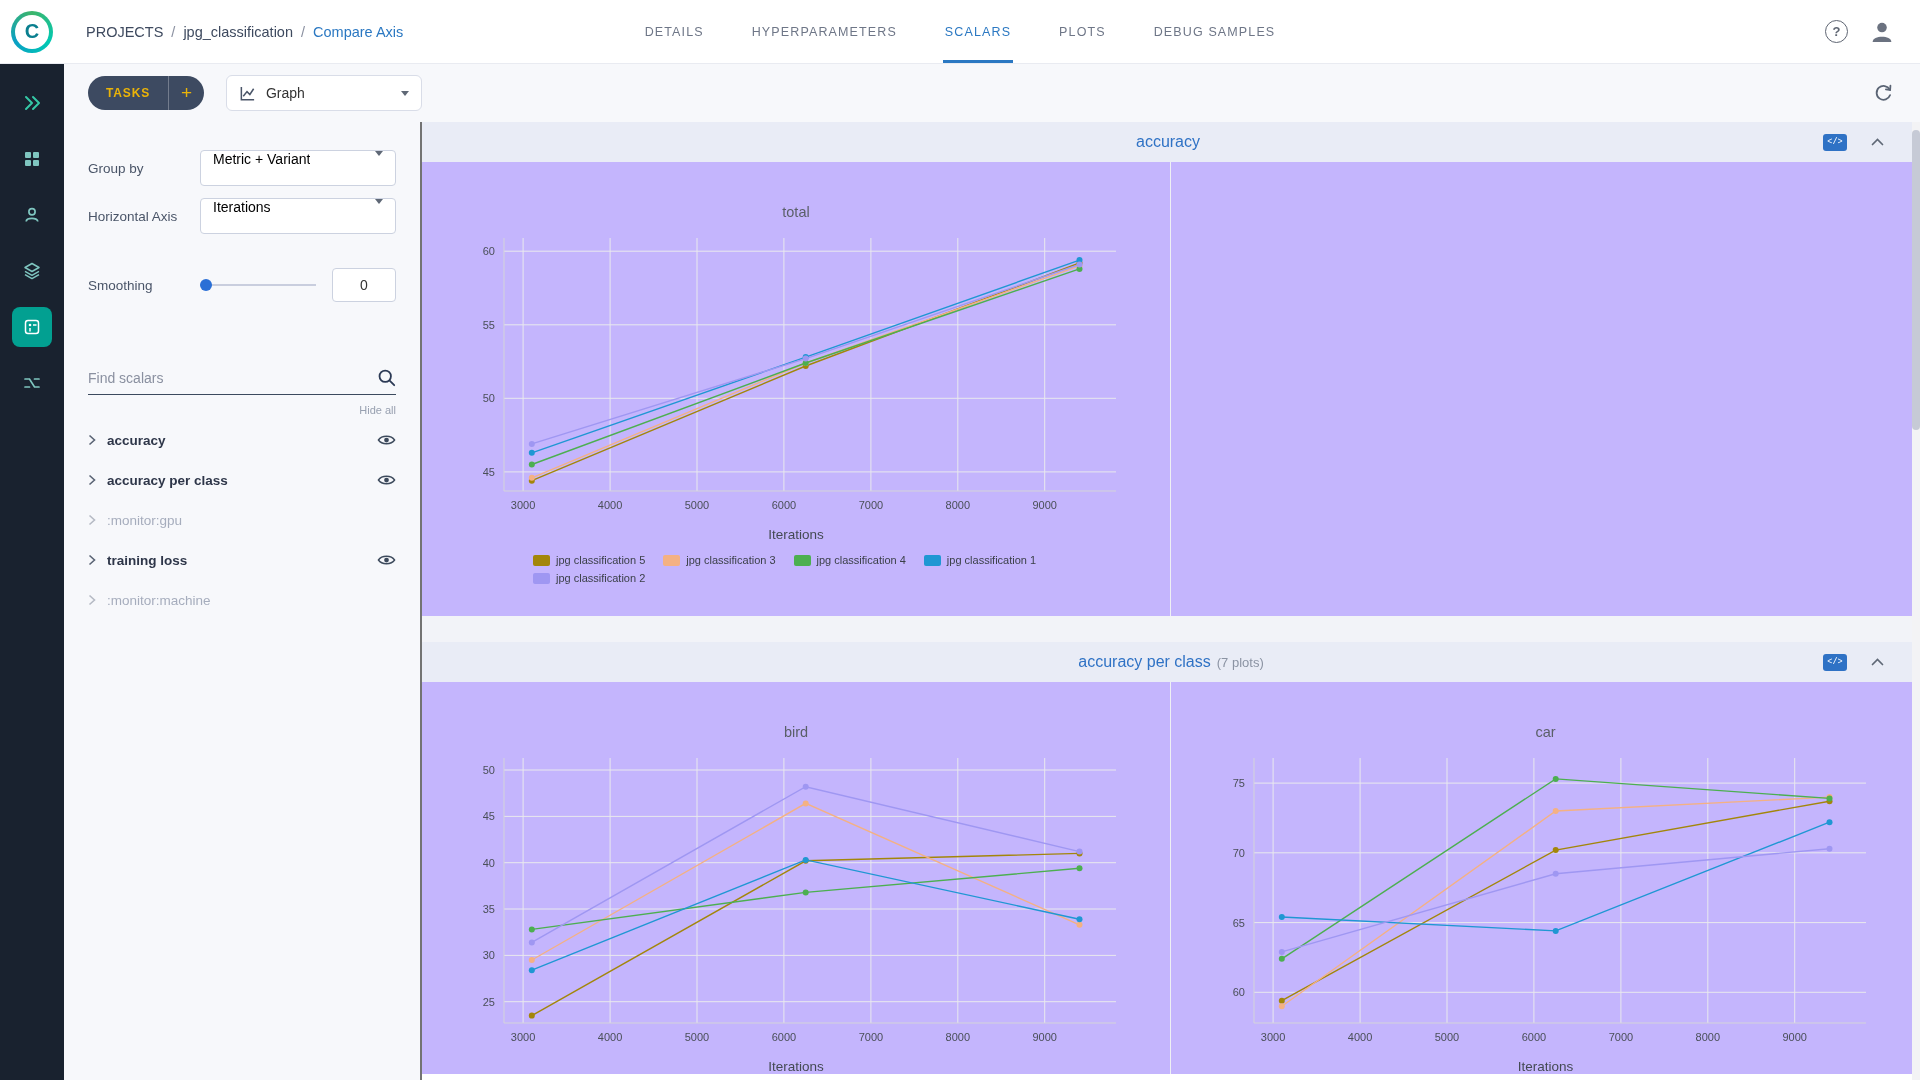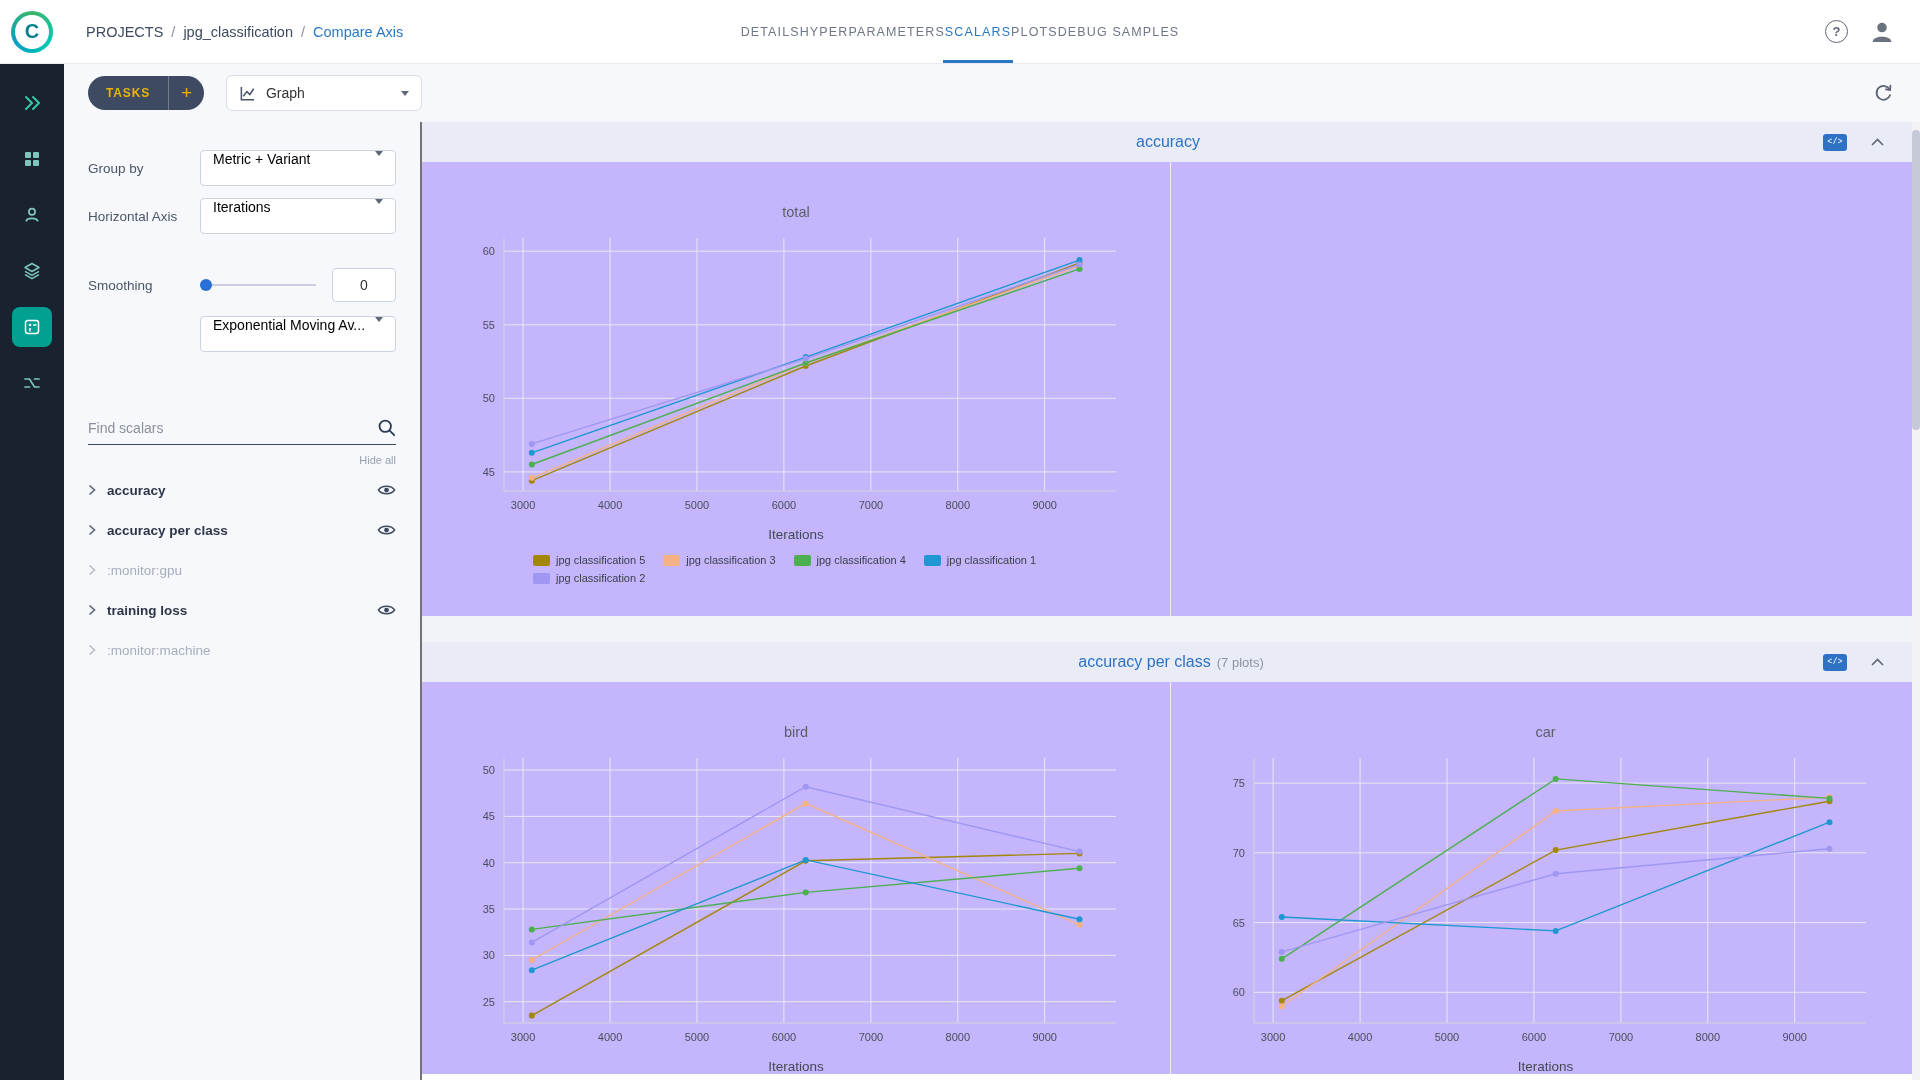--- a/index.html
+++ b/index.html
@@ -5,21 +5,21 @@
   * { box-sizing: border-box; margin: 0; padding: 0; }
   html,body { width:1920px; height:1080px; overflow:hidden; font-family:"Liberation Sans", sans-serif; background:#fff; }
 
   
   .topbar { height:64px; background:#fff; border-bottom:1px solid #e9ebf1; display:flex; align-items:center; position:relative; z-index:5; }
   .logo { width:42px; height:42px; margin-left:11px; border-radius:50%; background:conic-gradient(#3db56b,#00c9b3,#0a9fc4,#3db56b); position:relative; flex-shrink:0; cursor:pointer; }
   .logo-inner { position:absolute; inset:4px; background:#fff; border-radius:50%; display:flex; align-items:center; justify-content:center; font-weight:bold; font-size:20px; color:#0a7f8f; }
   .breadcrumb { margin-left:33px; font-size:14.5px; color:#8a90a0; display:flex; gap:8px; align-items:center; white-space:nowrap; }
   .bc-link { color:#3e4a5f; cursor:pointer; }
   .bc-current { color:#2b78c2; cursor:pointer; }
-  .tabs { position:absolute; left:0; right:0; top:0; bottom:0; display:flex; justify-content:center; pointer-events:none; }
+  .tabs { position:absolute; left:0; right:0; top:0; bottom:0; display:flex; justify-content:center; gap:48px; pointer-events:none; }
   .tab { display:flex; align-items:center; font-size:12.5px; letter-spacing:.09em; color:#6e7687; position:relative; cursor:pointer; pointer-events:auto; }
   .tab.active { color:#2b78c2; }
   .tab.active::after { content:""; position:absolute; left:-2px; right:-2px; bottom:0; height:3px; background:#2b78c2; }
   .topbar-right { margin-left:auto; display:flex; align-items:center; gap:20px; margin-right:24px; }
   .help-icon { width:23px; height:23px; border:1.8px solid #5f6673; border-radius:50%; display:flex; align-items:center; justify-content:center; font-size:13px; font-weight:bold; color:#5f6673; cursor:pointer; }
   .avatar { width:28px; height:28px; cursor:pointer; }
 
   
   .app-body { display:flex; height:1016px; }
   .rail { width:64px; background:#19222f; display:flex; flex-direction:column; align-items:center; padding-top:19px; gap:16px; flex-shrink:0; }
@@ -197,27 +197,20 @@
             <span class="dropdown-value">Iterations</span>
             <span class="caret"></span>
           </div>
         </div>
         <div class="panel-row" style="margin-top:34px;">
           <span class="panel-label">Smoothing</span>
           <div class="slider">
             <div class="slider-knob"></div>
           </div>
           <input class="num-input" value="0" style="">
-        </div>
-        <div class="panel-row" style="margin-top:14px;">
-          <span class="panel-label"></span>
-          <div class="dropdown">
-            <span class="dropdown-value">Exponential Moving Av...</span>
-            <span class="caret"></span>
-          </div>
         </div>
 
         <div class="searchbox">
           <input placeholder="Find scalars" style="">
           <svg width="19" height="19" viewBox="0 0 18 18" fill="none" stroke="#2c3a55" stroke-width="1.7" stroke-linecap="round">
               <circle cx="7.8" cy="7.8" r="5.4"></circle>
               <line x1="12" y1="12" x2="16.3" y2="16.3"></line>
             </svg>
         </div>
         <div class="hide-all">Hide all</div>

